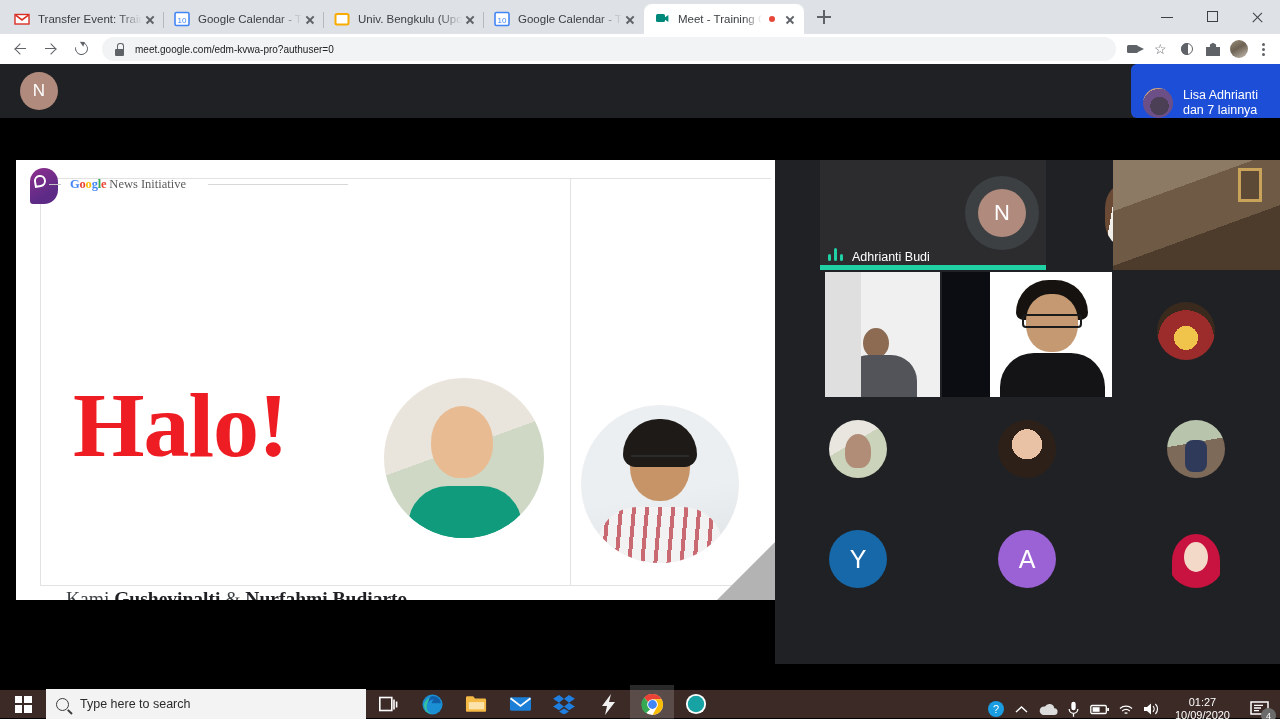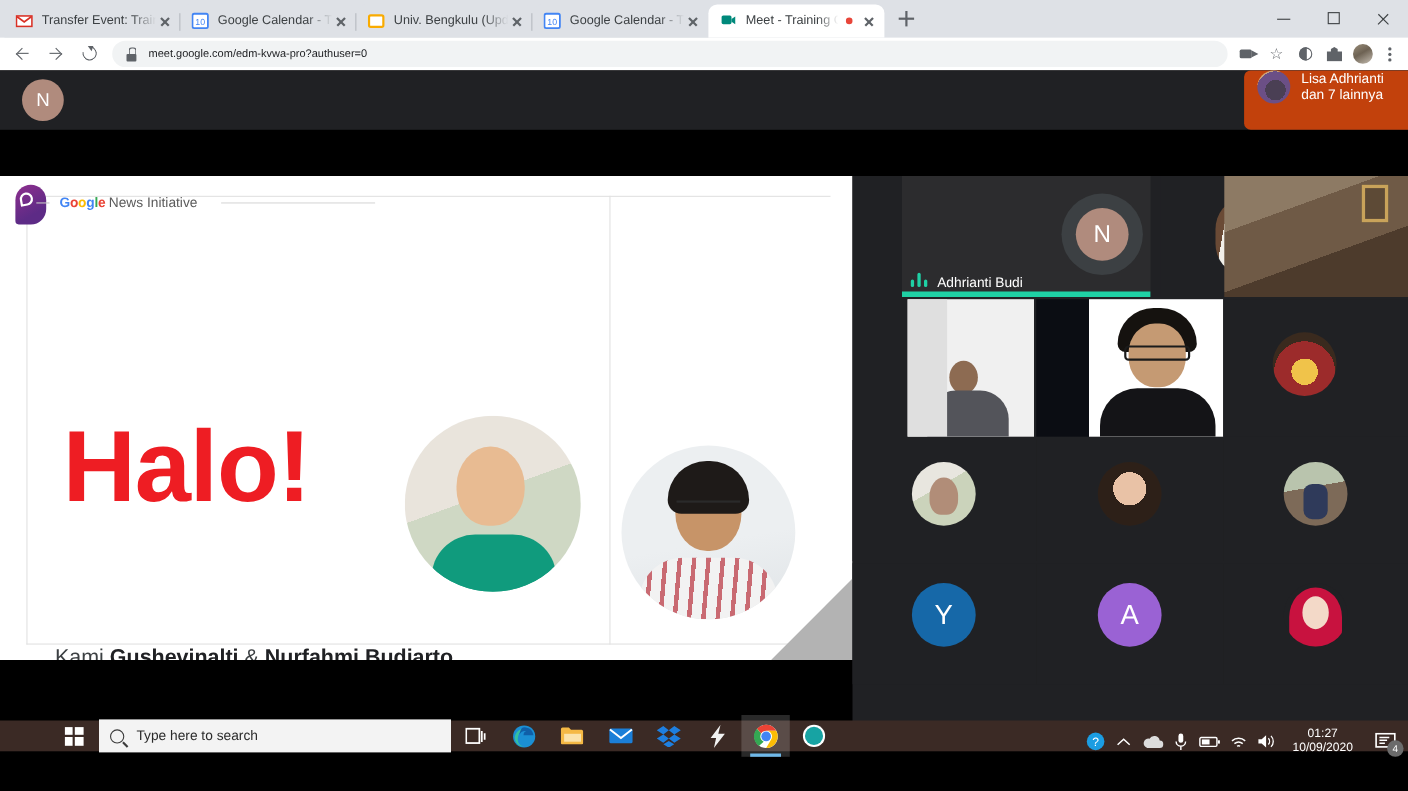--- a/index.html
+++ b/index.html
@@ -89,21 +89,21 @@
   
   .meet { position:absolute; left:0; top:64px; width:1280px; height:617px; background:#000; }
 
   .meet-header { position:absolute; left:0; top:0; width:1280px; height:54px; background:#202124; }
   .presenter { position:absolute; left:20px; top:8px; display:flex; align-items:center; }
   .presenter .av { width:38px; height:38px; border-radius:50%; background:#b08b7d; color:#fff;
                    display:flex; align-items:center; justify-content:center; font-size:17px; }
   .presenter .ptxt { color:#fff; font-size:16px; margin-left:18px; }
 
   .hdr-right { position:absolute; right:0; top:0; height:54px; display:flex; align-items:stretch; }
-  .who { background:#c2410c; display:flex; align-items:flex-start; padding:0 22px 0 12px; border-radius:6px 0 0 6px; }
+  .who { background:#1d4ed8; display:flex; align-items:flex-end; padding:0 22px 0 12px; border-radius:6px 0 0 6px; }
   .who .wav { width:30px; height:30px; border-radius:50%; margin-right:10px; flex:0 0 30px;
               background:radial-gradient(circle at 55% 60%, #4a3f54 0 38%, #6b4f86 38% 70%, #caa37a 70% 100%); }
   .who .wnames { color:#fff; font-size:12.5px; line-height:15px; }
   .hdr-white { background:#fff; display:flex; align-items:center; padding:0 4px; }
   .hicon { position:relative; width:62px; height:54px; display:flex; align-items:center; justify-content:center; }
   .hdr-div { width:1px; height:28px; background:#dadce0; align-self:center; }
   .ppl { position:relative; width:26px; height:18px; }
   .ppl .h1 { position:absolute; left:2px; top:0; width:9px; height:9px; border-radius:50%; border:2px solid #3c4043; }
   .ppl .b1 { position:absolute; left:0; top:9px; width:13px; height:8px; border:2px solid #3c4043;
              border-bottom:none; border-radius:7px 7px 0 0; }
@@ -127,21 +127,21 @@
               background:#6f5d52; z-index:-1; }
   .selfview .lbl { position:absolute; left:5px; bottom:2px; color:#fff; font-size:13px; }
   .selfview .micoff { position:absolute; right:3px; bottom:3px; width:19px; height:19px; border-radius:50%;
               background:#ea4335; display:flex; align-items:center; justify-content:center; }
   .selfview .micoff .mm { width:5px; height:9px; border-radius:3px; background:#fff; }
   .selfview .micoff .slash { position:absolute; left:2px; top:8.5px; width:15px; height:1.7px; background:#fff;
               transform:rotate(-45deg); }
 
   
   .stage { position:absolute; left:0; top:96px; width:775px; height:504px; background:#000; }
-  .slide { position:absolute; left:0; top:0; width:775px; height:440px; background:#fff; overflow:hidden; }
+  .slide { position:absolute; left:16px; top:0; width:775px; height:440px; background:#fff; overflow:hidden;font-family:Liberation Serif, serif; }
   .slide-inner { position:absolute; left:24px; top:18px; right:20px; bottom:14px;
                  border-left:1px solid #e2e2e2; border-top:1px solid #e2e2e2; }
   .gni { position:absolute; left:33px; top:17px; display:flex; align-items:center; }
   .shield { position:absolute; left:14px; top:8px; width:28px; height:36px; border-radius:14px 14px 14px 3px;
             background:linear-gradient(150deg,#8e2f8e 0%,#5d2b86 70%); }
   .shield .sw { position:absolute; left:4px; top:7px; width:12px; height:12px; border:2.2px solid #ffffff;
             border-radius:50% 50% 50% 0; transform:rotate(-10deg); }
   .gni-dash { width:12px; height:1px; background:#c5c5c5; margin-right:9px; }
   .gword { font-size:12.5px; letter-spacing:-0.2px; }
   .gword b:nth-child(1){color:#4285F4} .gword b:nth-child(2){color:#EA4335}
@@ -184,21 +184,21 @@
              color:#fff; display:flex; align-items:center; justify-content:center; font-size:22px; }
   .t0 .speak { position:absolute; left:8px; bottom:9px; display:flex; align-items:flex-end; height:14px; }
   .t0 .speak i { width:3px; background:#1fd1a5; margin-right:3px; border-radius:2px; }
   .t0 .speak i:nth-child(1){height:7px} .t0 .speak i:nth-child(2){height:13px} .t0 .speak i:nth-child(3){height:7px}
   .t0 .nm { position:absolute; left:32px; bottom:6px; color:#fff; font-size:12.5px; }
   .t0 .bar { position:absolute; left:0; bottom:0; width:100%; height:5px; background:#1fd1a5; }
 
   .pic { position:absolute; border-radius:50%; overflow:hidden; }
 
   
-  .taskbar { position:absolute; left:0; top:655px; width:1280px; height:28px; background:#3b2a25; display:flex; align-items:center;padding-left:44px; }
+  .taskbar { position:absolute; left:0; top:690px; width:1280px; height:28px; background:#3b2a25; display:flex; align-items:center; }
   .startbtn { width:46px; height:38px; display:flex; align-items:center; justify-content:center; }
   .winlogo { width:17px; height:17px; display:grid; grid-template-columns:1fr 1fr; grid-template-rows:1fr 1fr; gap:2px; }
   .winlogo i { background:#fff; }
   .searchbox { width:320px; height:30px; background:#f3f3f3; display:flex; align-items:center; padding:0 10px; }
   .magn { width:13px; height:13px; border:1.7px solid #3b3b3b; border-radius:50%; position:relative; margin-right:11px; flex:0 0 13px; }
   .magn::after { content:""; position:absolute; right:-5px; bottom:-3px; width:6px; height:1.7px; background:#3b3b3b; transform:rotate(45deg); }
   .searchtxt { font-size:12.5px; color:#2b2b2b; }
   .tb-icon { width:44px; height:38px; display:flex; align-items:center; justify-content:center; position:relative; }
   .tb-icon.active { background:rgba(255,255,255,0.16); }
   .tb-icon.active::after { content:""; position:absolute; left:8px; right:8px; bottom:0; height:3px; background:#6fb8e8; }

